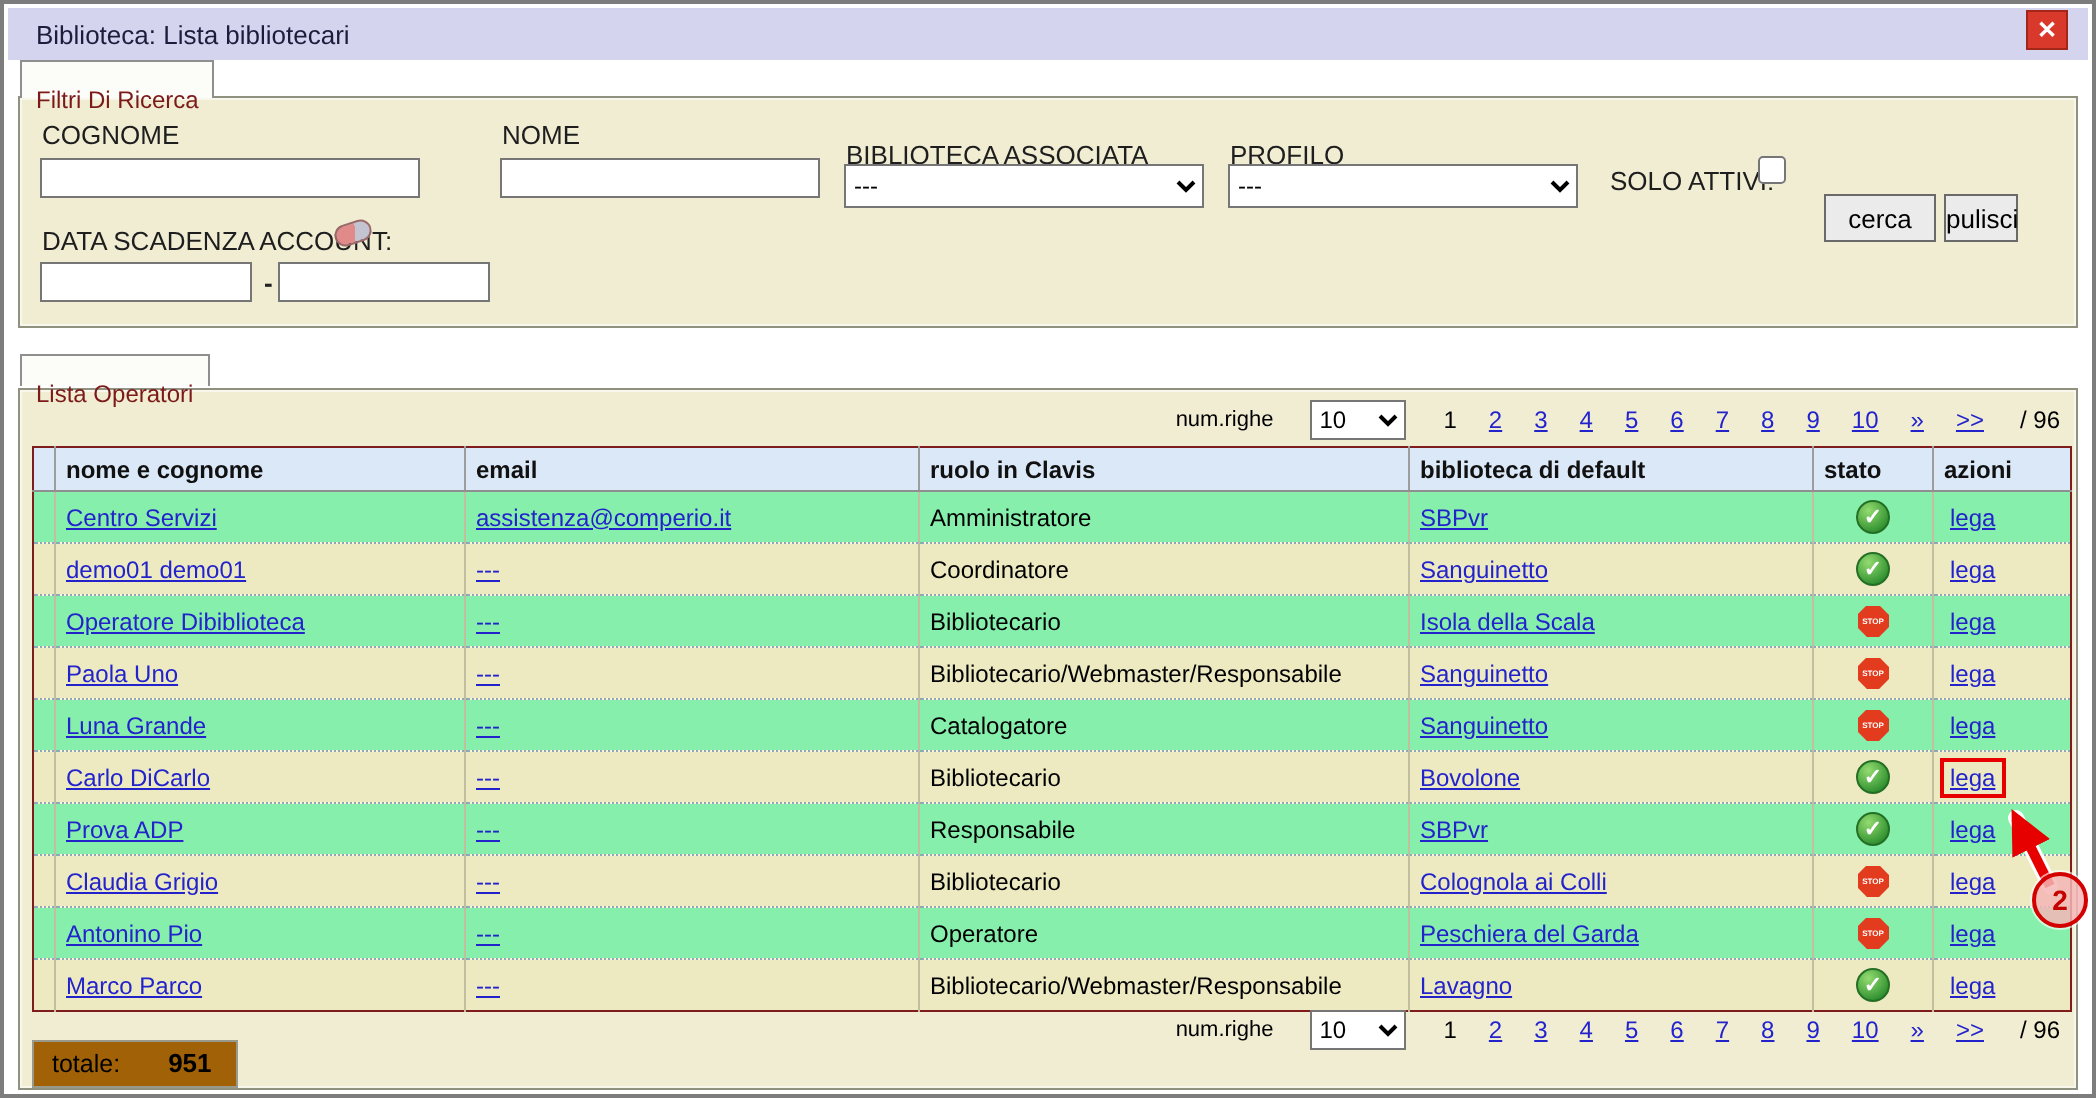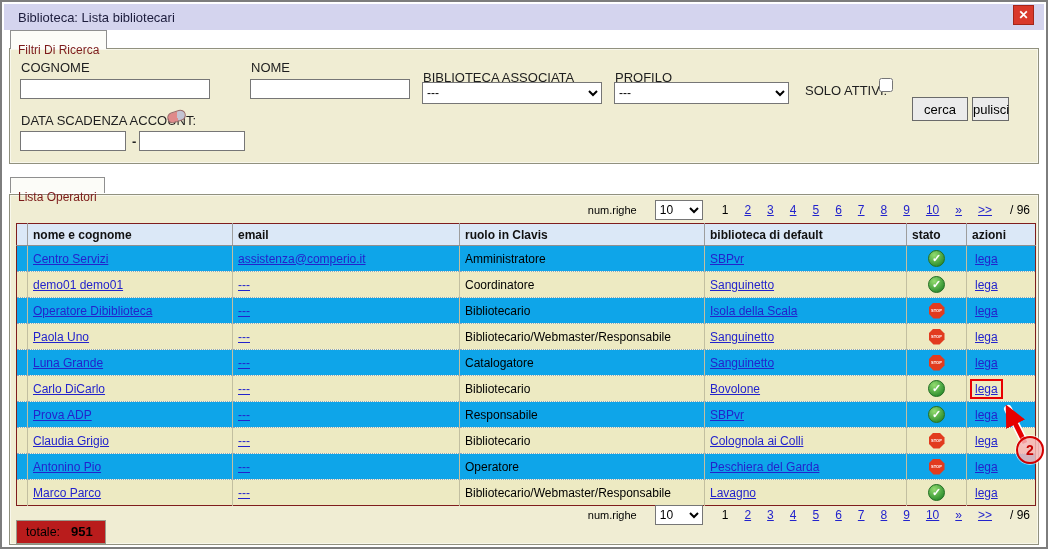--- a/index.html
+++ b/index.html
@@ -58,41 +58,41 @@
   
   .optable { position:absolute; left:6px; top:28px; border-collapse:collapse;
              table-layout:fixed; border:1px solid #7f1d1d; background:#faf7d2; }
   .optable th { background:#dbe8f7; font-size:12px; font-weight:bold; text-align:left;
                 padding:0 5px; height:22px; color:#111;
                 border-right:1px solid #9d9d9d; border-bottom:1px solid #8f8f8f; }
   .optable td { font-size:12px; padding:0 5px; height:26px; vertical-align:middle;
                 border-right:1px solid #c2bfa0; overflow:hidden; white-space:nowrap; }
   .optable th:last-child, .optable td:last-child { border-right:none; }
   .optable tbody tr + tr td { border-top:1px dotted #8fa6bf; }
-  tr.row-light { background:#0ea5e9; }
+  tr.row-light { background:#86efac; }
   tr.row-dark  { background:#edeac2; }
   .optable a { color:#2323cc; text-decoration:underline; }
 
   .c-status { text-align:center; }
   .status-icon { display:inline-flex; align-items:center; justify-content:center;
                  vertical-align:middle; }
   .status-icon.active { width:17px; height:17px; border-radius:50%;
         background:radial-gradient(circle at 35% 28%,#93dc70,#2e8f2e 78%);
         border:1px solid #256f25; color:#fff; font-size:11px; font-weight:bold; }
   .status-icon.stop { width:16px; height:16px; background:#e23b1e; color:#fff;
         clip-path:polygon(31% 0,69% 0,100% 31%,100% 69%,69% 100%,31% 100%,0 69%,0 31%);
         font-size:4px; font-weight:bold; }
 
   .lega-box { display:inline-block; padding:1px 3px; }
   .lega-box.annotated { outline:2px solid #e80000; }
 
   
-  .totale-box { position:absolute; left:6px; top:325px; background:#b91c1c;
+  .totale-box { position:absolute; left:6px; top:325px; background:#a16207;
                 border:1px solid #9a9a8c; padding:3px 12px 4px 9px; font-size:12.5px;
-                display:inline-flex; gap:11px; align-items:baseline; }
+                display:inline-flex; gap:24px; align-items:baseline; }
   .totale-box b { font-size:13px; }
 
   
   .annot-arrow { position:absolute; left:992px; top:394px; z-index:6; }
   .annot-circle { position:absolute; left:1014px; top:434px; width:28px; height:28px;
                   border-radius:50%; border:2px solid #d40000;
                   background:rgba(244,182,182,.85); display:flex; align-items:center;
                   justify-content:center; color:#c40000; font-weight:bold; font-size:14px;
                   z-index:7; box-shadow:0 0 0 1px rgba(255,255,255,.6); }
 </style>

